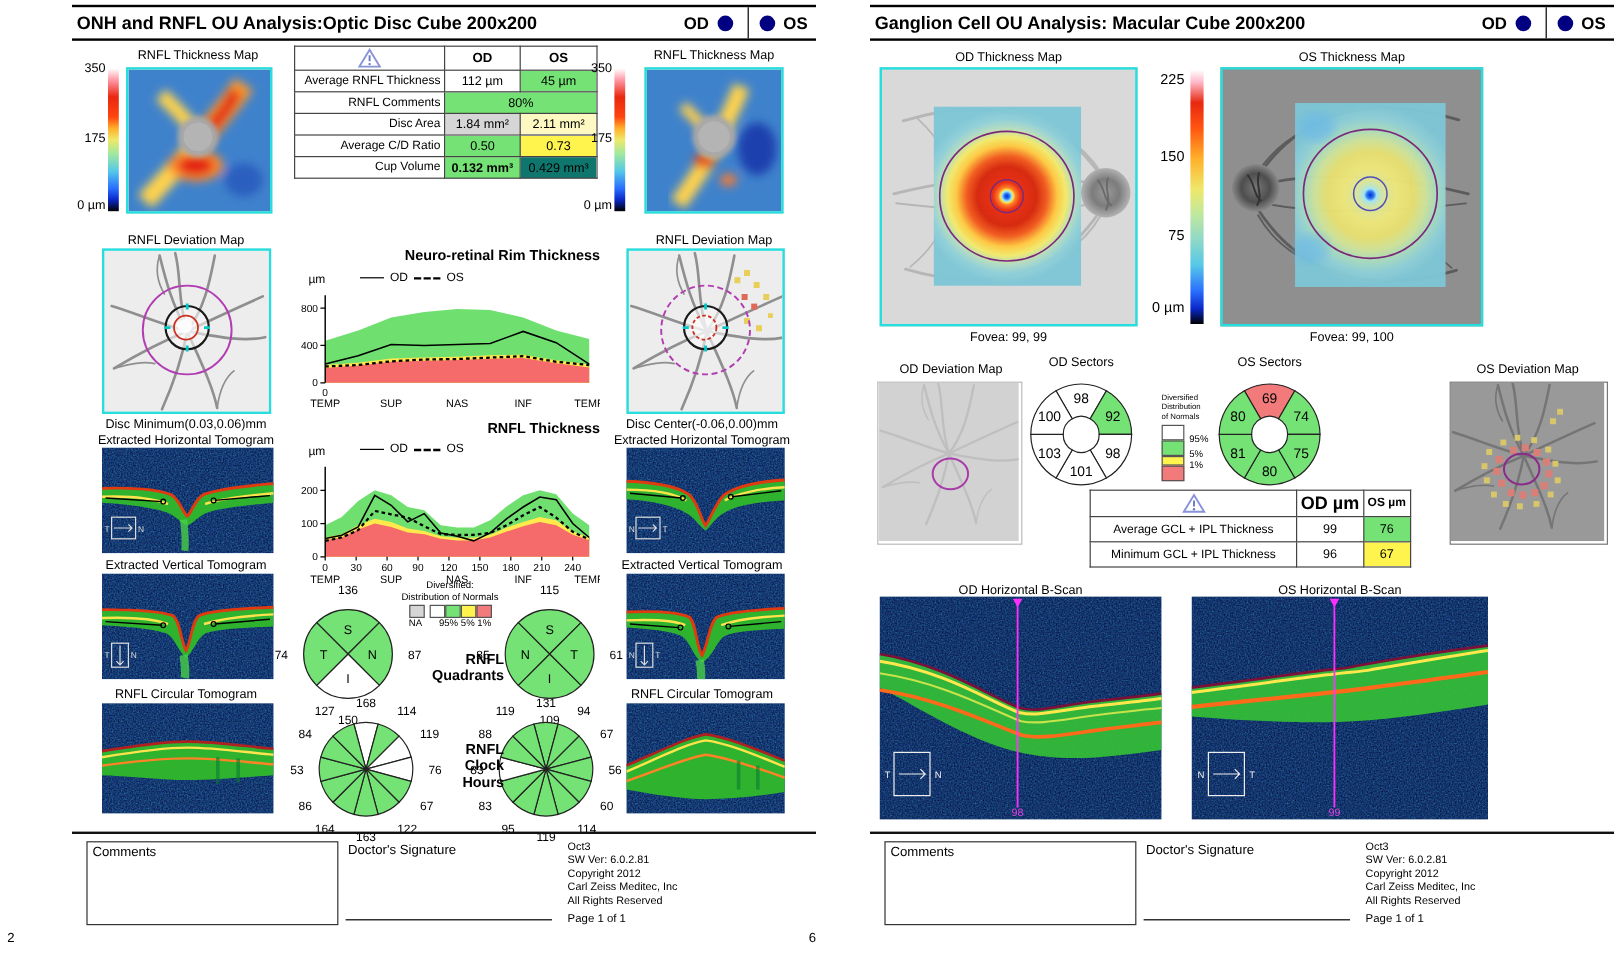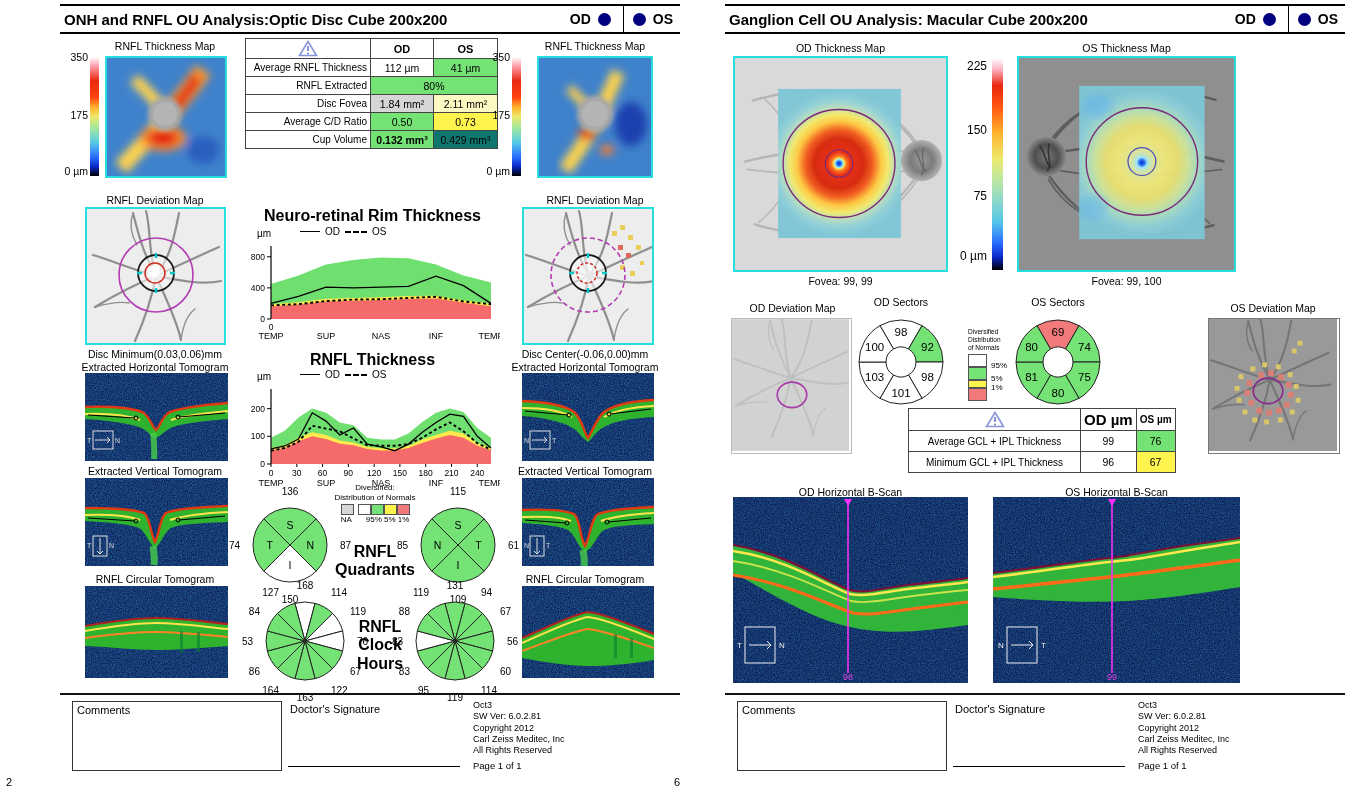--- a/index.html
+++ b/index.html
@@ -16,21 +16,21 @@
   .mt{font-size:10.5px;text-align:center;}
   .cap{font-size:10.5px;text-align:center;}
   .cbarL{position:absolute;width:9px;background:linear-gradient(to top,#000 0%,#0a28c8 8%,#2a6fff 16%,#55c8e8 28%,#9fe89f 40%,#efe86a 50%,#ffb02a 58%,#ff4510 66%,#e82810 80%,#ff9aa8 92%,#fff 100%);}
   .cbarR{position:absolute;width:11px;background:linear-gradient(to top,#000 0%,#0a28c8 6%,#2a6fff 13%,#55c8e8 23%,#8fd8c8 33%,#bfe89f 43%,#efe86a 53%,#ffb02a 65%,#ff5510 77%,#e82810 87%,#ffb8c8 95%,#fff 100%);}
   .sclab{position:absolute;font-size:10.5px;text-align:right;width:30px;}
   table.tbl{position:absolute;border-collapse:collapse;table-layout:fixed;}
   table.tbl td{border:1.2px solid #444;padding:0 3px;overflow:hidden;white-space:nowrap;}
   .lblcell{text-align:right;font-size:10px;}
   .valcell{text-align:center;font-size:10.5px;}
   .hdcell{text-align:center;font-size:11px;font-weight:bold;}
-  .ctitle{font-size:16px;font-weight:bold;text-align:center;}
+  .ctitle{font-size:12px;font-weight:bold;text-align:right;}
   .leg{position:absolute;display:flex;align-items:center;gap:5px;font-size:10px;}
   .lsolid{display:inline-block;width:20px;height:0;border-top:1.6px solid #000;}
   .ldash{display:inline-block;width:22px;height:0;border-top:2.2px dashed #000;}
   .qlegend{position:absolute;text-align:center;font-size:8px;line-height:1.25;}
   .qboxes{display:flex;justify-content:center;align-items:center;margin-top:1px;}
   .qbox{width:13px;height:11px;border:1px solid #555;display:inline-block;box-sizing:border-box;}
   .slegend{position:absolute;font-size:6.5px;line-height:1.2;}
   .sbox{width:19px;border:1px solid #555;box-sizing:border-box;}
   .ftline{position:absolute;border-top:2px solid #111;width:620px;}
   .combox{position:absolute;border:1.3px solid #333;box-sizing:border-box;font-size:11px;padding:2px 4px;}
@@ -170,28 +170,28 @@
           <line x1="10" y1="6" x2="10" y2="11" stroke="#6a78c8" stroke-width="1.6"></line>
                 <circle cx="10" cy="13.4" r="1" fill="#6a78c8"></circle>
         </svg>
       </td>
       <td class="hdcell">OD</td>
       <td class="hdcell">OS</td>
     </tr>
     <tr style="height:18px">
             <td class="lblcell">Average RNFL Thickness</td>
       <td class="valcell" style="background: rgb(255, 255, 255);">112 µm</td>
-      <td class="valcell" style="background: rgb(116, 226, 116);">41 µm</td>
+      <td class="valcell" style="background: rgb(116, 226, 116);">45 µm</td>
           </tr>
     <tr style="height:18px">
-            <td class="lblcell">RNFL Extracted</td>
+            <td class="lblcell">RNFL Comments</td>
       <td class="valcell" colspan="2" style="background: rgb(116, 226, 116);">80%</td>
           </tr>
     <tr style="height:18px">
-            <td class="lblcell">Disc Fovea</td>
+            <td class="lblcell">Disc Area</td>
       <td class="valcell" style="background: rgb(214, 214, 214);">1.84 mm²</td>
       <td class="valcell" style="background: #fef9c3;">2.11 mm²</td>
           </tr>
     <tr style="height:18px">
             <td class="lblcell">Average C/D Ratio</td>
       <td class="valcell" style="background: rgb(116, 226, 116);">0.50</td>
       <td class="valcell" style="background: rgb(255, 243, 77);">0.73</td>
           </tr>
     <tr style="height:18px">
             <td class="lblcell">Cup Volume</td>

